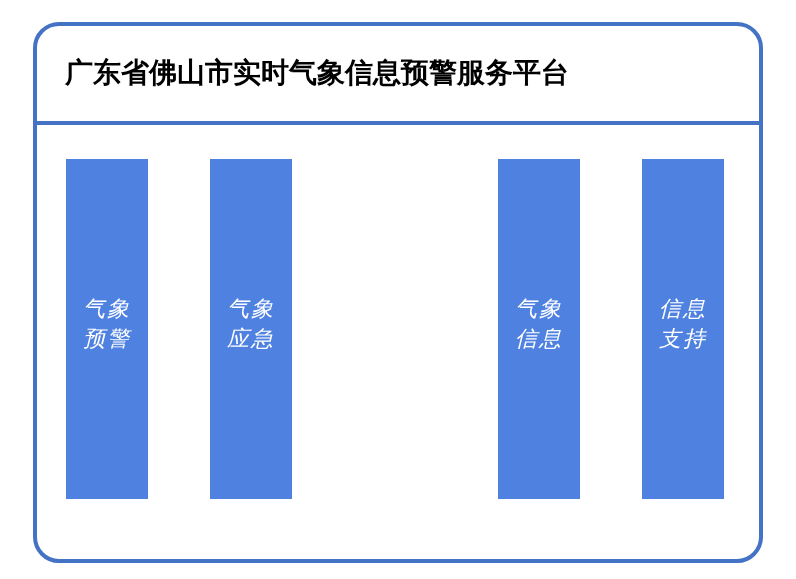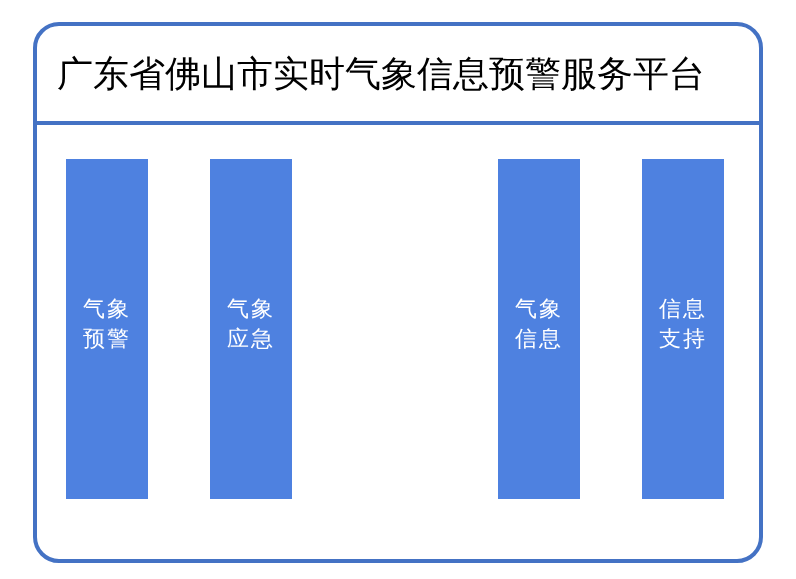--- a/index.html
+++ b/index.html
@@ -41,38 +41,39 @@
     top: 0;
     right: 0;
     height: 99px;
     box-sizing: border-box;
     display: flex;
     align-items: center;
     border-bottom: 4px solid #4472c4;
   }
 
   .platform-title {
-    margin: 0;
+    margin: 8px;
     padding-left: 20px;
-    font-size: 36px;
-    font-weight: normal;
+    font-size: 28px;
+    font-weight: bold;
     color: #000000;
     line-height: 1.1;
     letter-spacing: 0px;
     white-space: nowrap;
     font-family: "DejaVu Sans", "Liberation Sans", sans-serif;
   }
 
   
   .pillars-area {
     position: absolute;
     left: 0;
     top: 103px;
     right: 0;
     bottom: 0;
+    font-style: italic;
   }
 
   .pillar {
     position: absolute;
     top: 30px;
     width: 82px;
     height: 340px;
     background: #4e81e0;
     display: flex;
     align-items: flex-start;

